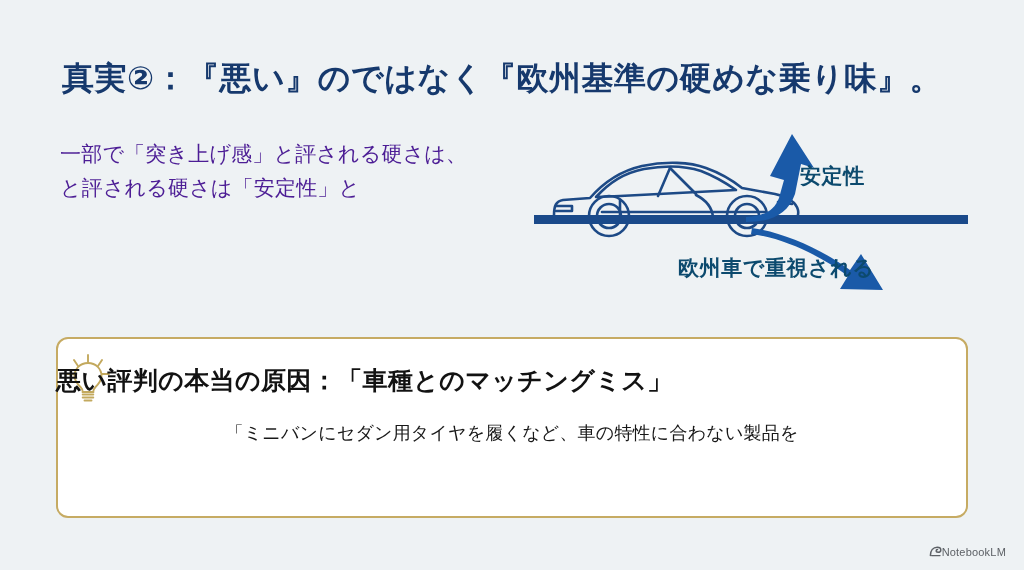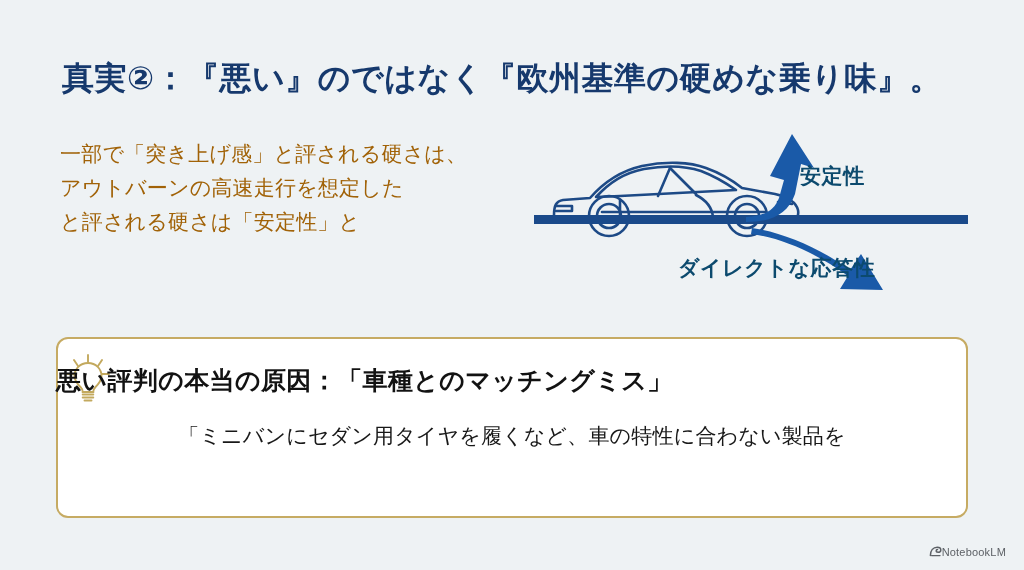--- a/index.html
+++ b/index.html
@@ -38,21 +38,21 @@
   }
 
   
   #body-copy {
     position: absolute;
     left: 60px;
     top: 137px;
     width: 470px;
     font-size: 21px;
     line-height: 1.62;
-    color: #a16207;
+    color: #4c1d95;
     letter-spacing: 0.2px;
   }
   #body-copy .line { display: block; white-space: nowrap; }
 
   
   #illustration {
     position: absolute;
     left: 520px;
     top: 118px;
     width: 470px;
@@ -101,21 +101,21 @@
     color: #121212;
     letter-spacing: 0.4px;
     white-space: nowrap;
   }
   #callout-quote {
     position: absolute;
     left: 56px;
     top: 420px;
     width: 912px;
     text-align: center;
-    font-size: 21px;
+    font-size: 18px;
     line-height: 1.55;
     color: #181818;
     letter-spacing: 0.2px;
   }
   #callout-quote .line { display: block; white-space: nowrap; }
 
   
   #watermark {
     position: absolute;
     right: 18px;
@@ -131,21 +131,20 @@
 </style>
 </head>
 <body>
 
 <div id="slide">
 
   <div id="title">真実②：『悪い』のではなく『欧州基準の硬めな乗り味』。</div>
 
   <div id="body-copy">
     <span class="line">一部で「突き上げ感」と評される硬さは、</span>
-    <span class="line">アウトバーンの高速走行を想定した</span>
     <span class="line">と評される硬さは「安定性」と</span>
   </div>
 
   <div id="illustration">
     <svg width="470" height="185" viewBox="0 0 470 185" xmlns="http://www.w3.org/2000/svg">
 
       <g fill="none" stroke="#1d4a86" stroke-width="2.6" stroke-linejoin="round" stroke-linecap="round">
         <path d="M34 97
                  C34 88 36 83 43 82
                  L70 80
@@ -200,21 +199,21 @@
                C262 114 300 130 330 152
                L341 136
                L363 172
                L320 171
                L328 158
                C298 136 262 120 231 116 Z" fill="#1a5aa8"></path>
     </svg>
   </div>
 
   <div class="arrow-label" id="label-stability">安定性</div>
-  <div class="arrow-label" id="label-response">ダイレクトな応答性</div>
+  <div class="arrow-label" id="label-response">欧州車で重視される</div>
 
   <div id="callout"></div>
 
   <div id="bulb-icon">
     <svg width="48" height="52" viewBox="0 0 48 52" xmlns="http://www.w3.org/2000/svg" fill="none" stroke="#c3a95e" stroke-width="1.9" stroke-linecap="round">
 
       <path d="M24 3 L24 10"></path>
       <path d="M10 8 L14 14"></path>
       <path d="M38 8 L34 14"></path>
       <path d="M3 22 L10 22"></path>

